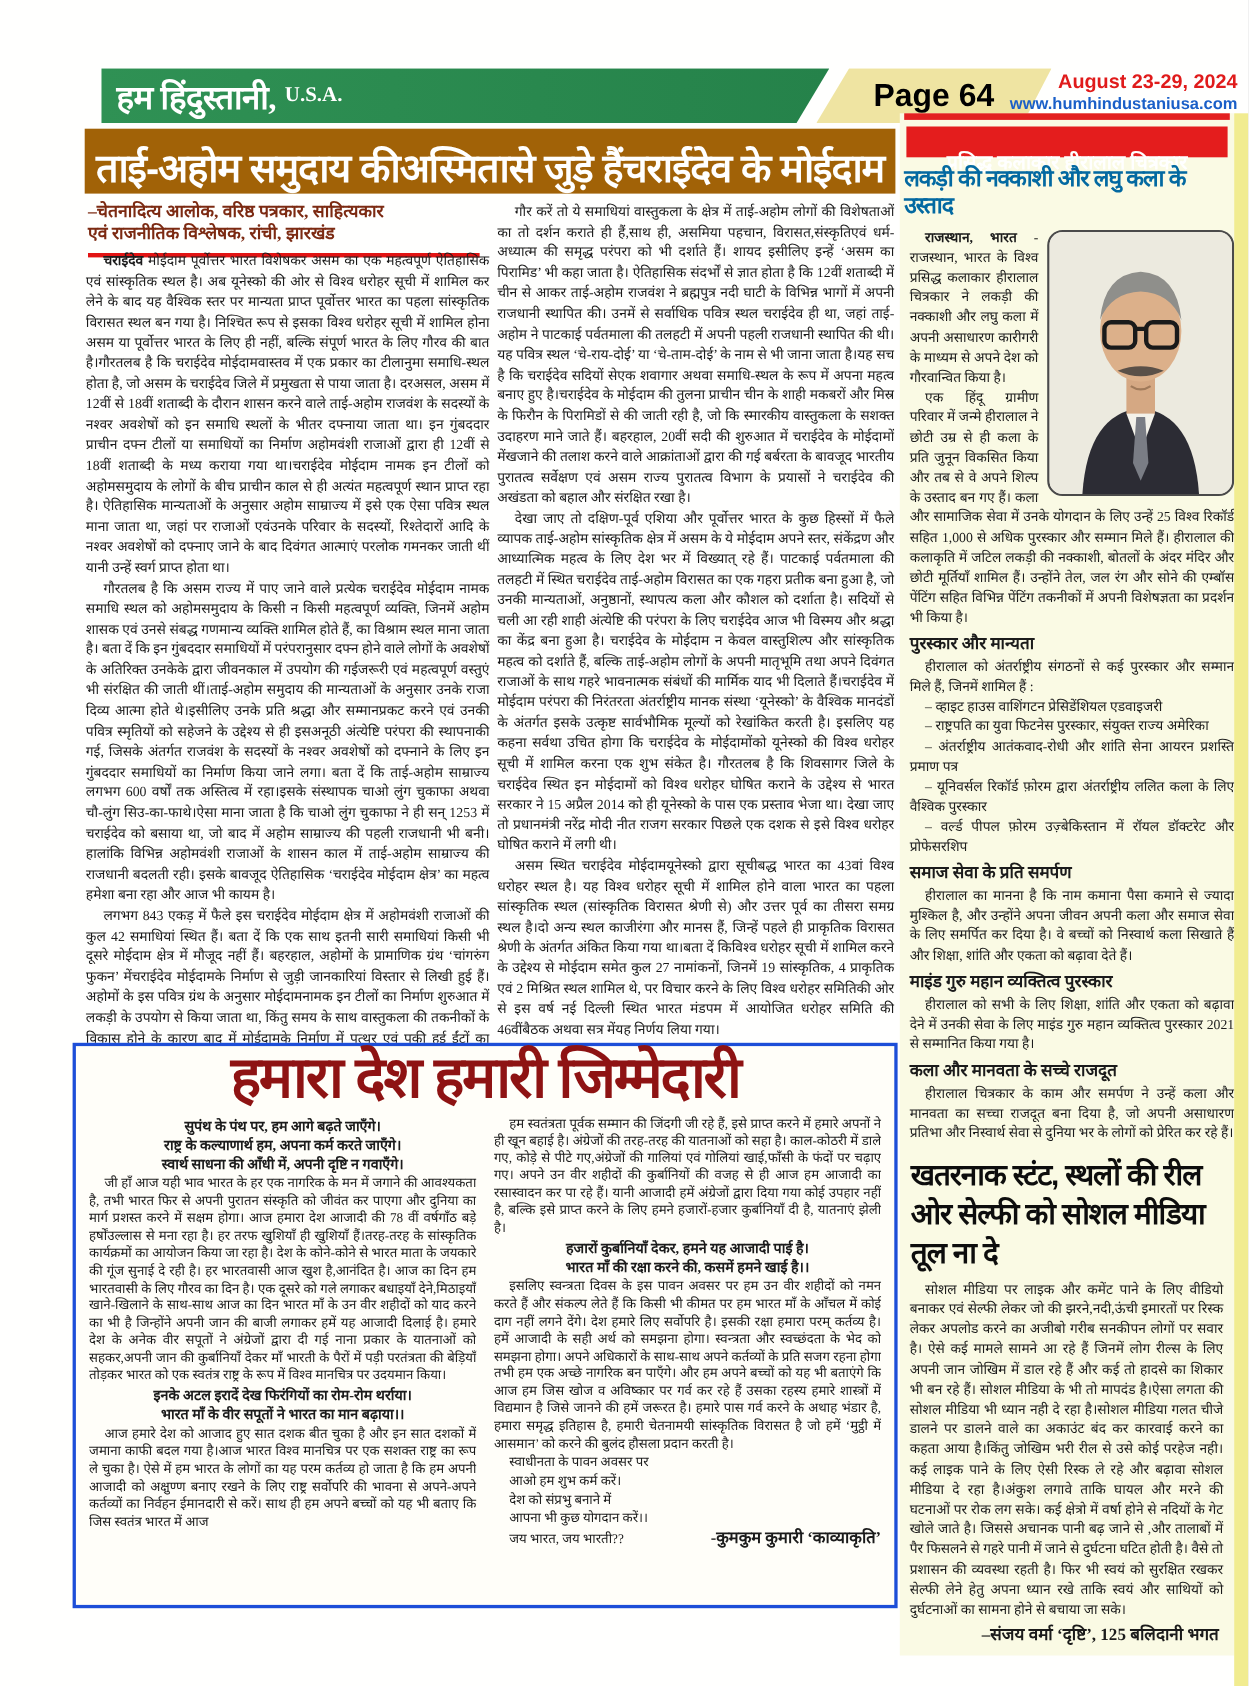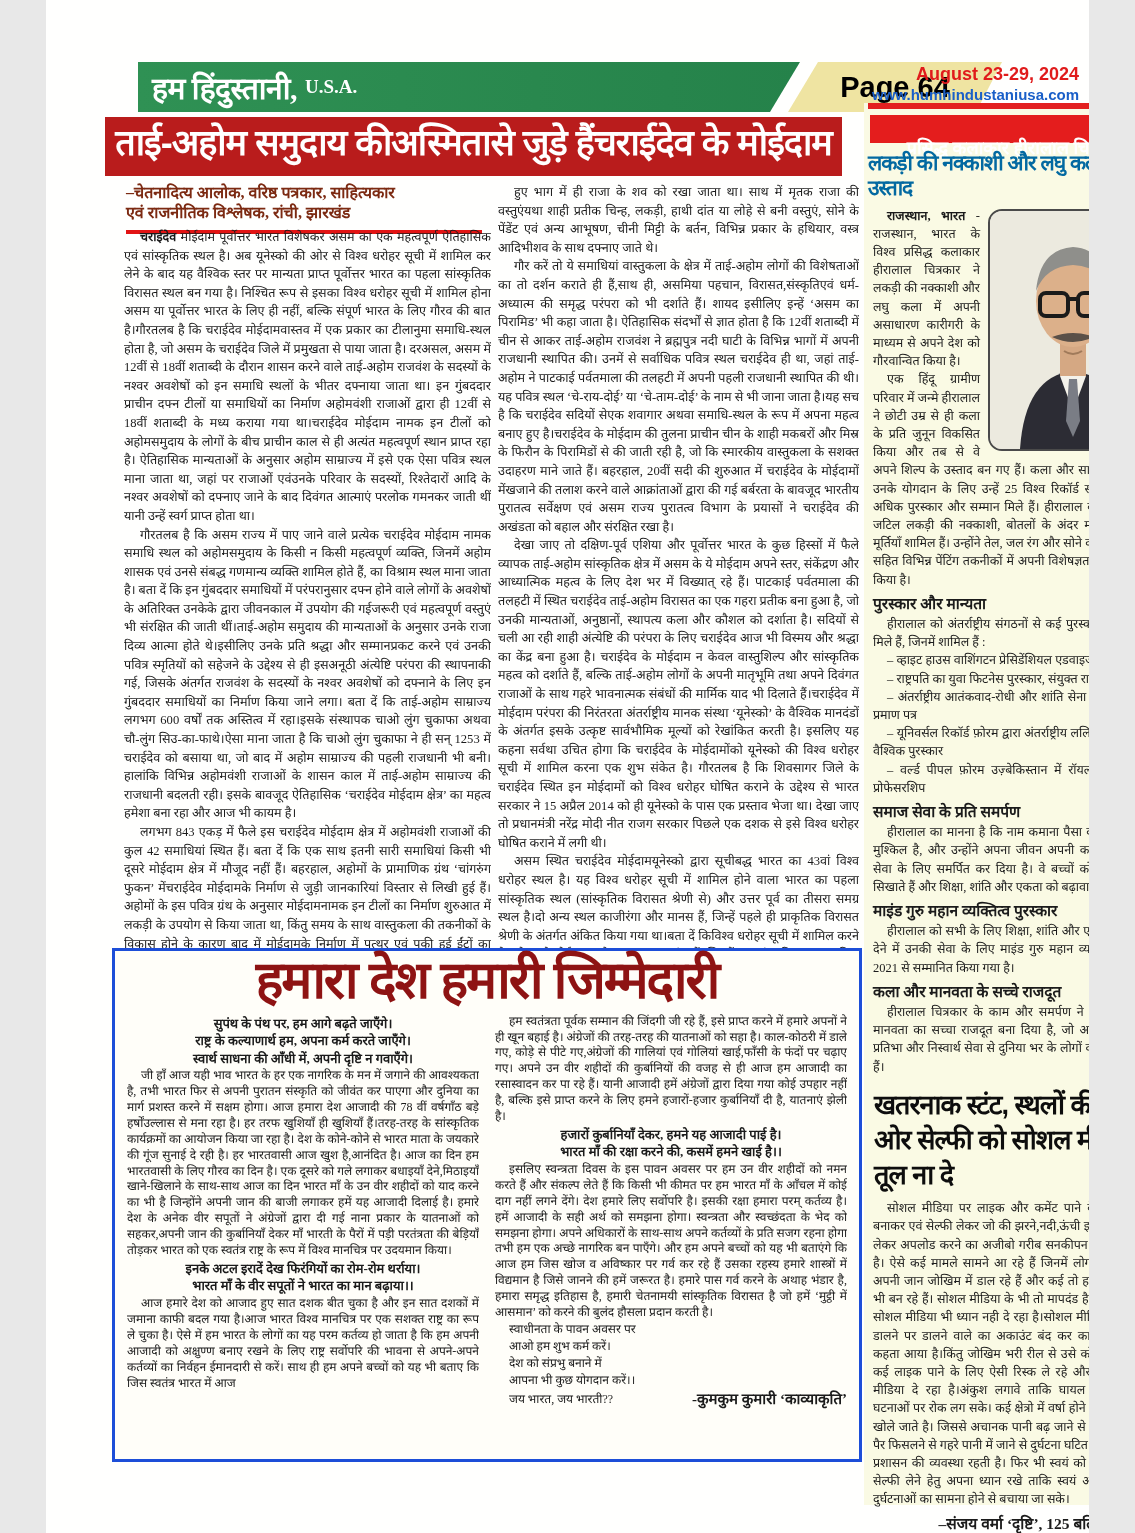--- a/index.html
+++ b/index.html
@@ -1,37 +1,37 @@
 <!DOCTYPE html>
 <html><head>
 <meta charset="utf-8">
 <style>
   html,body{margin:0;padding:0;background:#e8e8e8;}
-  .page{position:relative;width:1043px;height:1533px;background:#fffffe;margin:0 auto;
+  .page{position:relative;width:1135px;height:1533px;background:#fffffe;margin:0 auto;
         font-family:"Liberation Serif","DejaVu Serif",serif;color:#1b1b1b;overflow:hidden;}
 
   
   .hdr-green{position:absolute;left:92px;top:62px;width:662px;height:50px;
     background:linear-gradient(90deg,#2f9154,#25824a);
     clip-path:polygon(0 0,100% 0,calc(100% - 30px) 100%,0 100%);
     display:flex;align-items:center;padding-left:14px;box-sizing:border-box;}
   .mh-main{color:#fff;font-weight:bold;font-size:30px;letter-spacing:-0.5px;}
   .mh-usa{color:#fff;font-weight:bold;font-size:19px;margin-left:8px;}
   .hdr-khaki{position:absolute;left:742px;top:62px;width:214px;height:50px;background:#efe4a2;
     clip-path:polygon(30px 0,100% 0,calc(100% - 26px) 100%,0 100%);
     display:flex;align-items:center;justify-content:center;}
   .pageno{font-family:"Liberation Sans","DejaVu Sans",sans-serif;font-weight:bold;font-size:29px;color:#000;}
   .hdr-right{position:absolute;right:10px;top:64px;width:320px;text-align:right;
     font-family:"Liberation Sans","DejaVu Sans",sans-serif;}
   .hdr-date{color:#e01b1b;font-weight:bold;font-size:18px;}
   .hdr-site{color:#1a5fc8;font-weight:bold;font-size:15px;margin-top:1px;}
 
   
-  .m-banner{position:absolute;left:59px;top:117px;width:737px;height:59px;background:#b91c1c;
-    display:flex;align-items:flex-start;justify-content:center;overflow:hidden;}
+  .m-banner{position:absolute;left:77px;top:117px;width:737px;height:59px;background:#a16207;
+    display:flex;align-items:flex-end;justify-content:center;overflow:hidden;}
   .m-banner span{color:#ffffff;font-weight:800;font-size:36px;white-space:nowrap;letter-spacing:-1px;
     font-family:"Liberation Sans","DejaVu Sans",sans-serif;}
   .m-byline{position:absolute;left:80px;top:183px;width:362px;}
   .m-byline div.bl{font-weight:bold;font-size:16px;line-height:20px;color:#7c2a12;}
   .red-rule{margin-top:7px;height:4px;width:356px;background:#e21414;}
   .m-col{position:absolute;text-align:justify;font-size:12.6px;line-height:18.6px;overflow:hidden;}
   .m-col p{margin:0;text-indent:16px;}
   .m-col1{left:78px;top:228px;width:367px;height:740px;}
   .m-col2{left:452px;top:183px;width:361px;height:785px;}
 
@@ -48,21 +48,21 @@
   .last-row{display:flex;justify-content:space-between;align-items:flex-start;margin-top:2px;}
   .duty-sign{font-weight:bold;font-size:15px;white-space:nowrap;}
 
   
   .sidebar{position:absolute;left:818px;top:103px;width:304px;height:1402px;background:#fafae4;}
   .sb-topstrip{height:6px;margin:0 4px;background:#e32020;}
   .sb-kicker{margin:6px 6px 0;height:28px;background:#e41d1d;display:flex;align-items:center;justify-content:center;}
   .sb-kicker span{color:#fff;font-weight:bold;font-size:18px;white-space:nowrap;margin-top:36px;}
   .sb-headline{margin:8px 4px 4px;text-align:left;font-weight:800;font-size:21px;line-height:1.18;
     color:#0369a1;font-family:"Liberation Sans","DejaVu Sans",sans-serif;letter-spacing:-1px;}
-  .sb-body{padding:2px 10px 0 9px;font-size:12.5px;line-height:18.2px;text-align:justify;}
+  .sb-body{padding:2px 0 0 9px;font-size:12.5px;line-height:18.2px;text-align:justify;}
   .sb-body p{margin:0;}
   .sb-body p.ind{text-indent:14px;}
   .sb-photo{float:right;width:166px;height:238px;margin:2px 0 6px 8px;border:2px solid #4a4a4a;
     border-radius:14px;overflow:hidden;background:#edeade;}
   .sb-body h3{margin:6px 0 2px;font-size:15.5px;font-weight:bold;text-align:left;}
   .award{text-indent:14px;}
   .sb2{margin-top:12px;}
   .sb2-title{margin:4px 10px 6px;text-align:left;font-weight:800;font-size:27px;line-height:1.3;
     color:#0d0d0d;font-family:"Liberation Sans","DejaVu Sans",sans-serif;letter-spacing:-1px;}
   .sb2-body{padding:0 10px 0 9px;font-size:12.5px;line-height:18.2px;text-align:justify;text-indent:14px;margin:0;}
@@ -94,21 +94,20 @@
     <div class="bl">–चेतनादित्य आलोक, वरिष्ठ पत्रकार, साहित्यकार</div>
     <div class="bl">एवं राजनीतिक विश्लेषक, रांची, झारखंड</div>
     <div class="red-rule"></div>
   </div>
   <div class="m-col m-col1">
     <p><b>चराईदेव</b> <span>मोईदाम पूर्वोत्तर भारत विशेषकर असम का एक महत्वपूर्ण ऐतिहासिक एवं सांस्कृतिक स्थल है। अब यूनेस्को की ओर से विश्व धरोहर सूची में शामिल कर लेने के बाद यह वैश्विक स्तर पर मान्यता प्राप्त पूर्वोत्तर भारत का पहला सांस्कृतिक विरासत स्थल बन गया है। निश्चित रूप से इसका विश्व धरोहर सूची में शामिल होना असम या पूर्वोत्तर भारत के लिए ही नहीं, बल्कि संपूर्ण भारत के लिए गौरव की बात है।गौरतलब है कि चराईदेव मोईदामवास्तव में एक प्रकार का टीलानुमा समाधि-स्थल होता है, जो असम के चराईदेव जिले में प्रमुखता से पाया जाता है। दरअसल, असम में 12वीं से 18वीं शताब्दी के दौरान शासन करने वाले ताई-अहोम राजवंश के सदस्यों के नश्वर अवशेषों को इन समाधि स्थलों के भीतर दफ्नाया जाता था। इन गुंबददार प्राचीन दफ्न टीलों या समाधियों का निर्माण अहोमवंशी राजाओं द्वारा ही 12वीं से 18वीं शताब्दी के मध्य कराया गया था।चराईदेव मोईदाम नामक इन टीलों को अहोमसमुदाय के लोगों के बीच प्राचीन काल से ही अत्यंत महत्वपूर्ण स्थान प्राप्त रहा है। ऐतिहासिक मान्यताओं के अनुसार अहोम साम्राज्य में इसे एक ऐसा पवित्र स्थल माना जाता था, जहां पर राजाओं एवंउनके परिवार के सदस्यों, रिश्तेदारों आदि के नश्वर अवशेषों को दफ्नाए जाने के बाद दिवंगत आत्माएं परलोक गमनकर जाती थीं यानी उन्हें स्वर्ग प्राप्त होता था।</span></p>
     <p>गौरतलब है कि असम राज्य में पाए जाने वाले प्रत्येक चराईदेव मोईदाम नामक समाधि स्थल को अहोमसमुदाय के किसी न किसी महत्वपूर्ण व्यक्ति, जिनमें अहोम शासक एवं उनसे संबद्ध गणमान्य व्यक्ति शामिल होते हैं, का विश्राम स्थल माना जाता है। बता दें कि इन गुंबददार समाधियों में परंपरानुसार दफ्न होने वाले लोगों के अवशेषों के अतिरिक्त उनकेके द्वारा जीवनकाल में उपयोग की गईजरूरी एवं महत्वपूर्ण वस्तुएं भी संरक्षित की जाती थीं।ताई-अहोम समुदाय की मान्यताओं के अनुसार उनके राजा दिव्य आत्मा होते थे।इसीलिए उनके प्रति श्रद्धा और सम्मानप्रकट करने एवं उनकी पवित्र स्मृतियों को सहेजने के उद्देश्य से ही इसअनूठी अंत्येष्टि परंपरा की स्थापनाकी गई, जिसके अंतर्गत राजवंश के सदस्यों के नश्वर अवशेषों को दफ्नाने के लिए इन गुंबददार समाधियों का निर्माण किया जाने लगा। बता दें कि ताई-अहोम साम्राज्य लगभग 600 वर्षों तक अस्तित्व में रहा।इसके संस्थापक चाओ लुंग चुकाफा अथवा चौ-लुंग सिउ-का-फाथे।ऐसा माना जाता है कि चाओ लुंग चुकाफा ने ही सन् 1253 में चराईदेव को बसाया था, जो बाद में अहोम साम्राज्य की पहली राजधानी भी बनी। हालांकि विभिन्न अहोमवंशी राजाओं के शासन काल में ताई-अहोम साम्राज्य की राजधानी बदलती रही। इसके बावजूद ऐतिहासिक ‘चराईदेव मोईदाम क्षेत्र’ का महत्व हमेशा बना रहा और आज भी कायम है।</p>
     <p>लगभग 843 एकड़ में फैले इस चराईदेव मोईदाम क्षेत्र में अहोमवंशी राजाओं की कुल 42 समाधियां स्थित हैं। बता दें कि एक साथ इतनी सारी समाधियां किसी भी दूसरे मोईदाम क्षेत्र में मौजूद नहीं हैं। बहरहाल, अहोमों के प्रामाणिक ग्रंथ ‘चांगरुंग फुकन’ मेंचराईदेव मोईदामके निर्माण से जुड़ी जानकारियां विस्तार से लिखी हुई हैं। अहोमों के इस पवित्र ग्रंथ के अनुसार मोईदामनामक इन टीलों का निर्माण शुरुआत में लकड़ी के उपयोग से किया जाता था, किंतु समय के साथ वास्तुकला की तकनीकों के विकास होने के कारण बाद में मोईदामके निर्माण में पत्थर एवं पकी हुई ईंटों का उपयोग भी किया जाने लगा।गौरतलब है कि इन समाधियों का निर्माण बेहद सावधानीपूर्वक किया जाता था। शाही अंतिम संस्कार से जुड़ी तमाम रस्में और रीति रिवाज बहुत भव्यता और दिव्यता के साथ निभाए जाते थे, जो ताई-अहोम समुदाय की पदानुक्रमिक संरचना को दर्शाती थीं।चराईदेव मोईदाम क्षेत्र में हुए खनन से यह पता चला है कि इन समाधि-टीलों के भीतर एक गुंबददार कक्ष भी होता है, जिसके बीच में एक उभरा हुआ भाग होता है।इस उभरे</p>
   </div>
   <div class="m-col m-col2">
-    <p>हुए भाग में ही राजा के शव को रखा जाता था। साथ में मृतक राजा की वस्तुएंयथा शाही प्रतीक चिन्ह, लकड़ी, हाथी दांत या लोहे से बनी वस्तुएं, सोने के पेंडेंट एवं अन्य आभूषण, चीनी मिट्टी के बर्तन, विभिन्न प्रकार के हथियार, वस्त्र आदिभीशव के साथ दफ्नाए जाते थे।</p>
     <p>गौर करें तो ये समाधियां वास्तुकला के क्षेत्र में ताई-अहोम लोगों की विशेषताओं का तो दर्शन कराते ही हैं,साथ ही, असमिया पहचान, विरासत,संस्कृतिएवं धर्म-अध्यात्म की समृद्ध परंपरा को भी दर्शाते हैं। शायद इसीलिए इन्हें ‘असम का पिरामिड’ भी कहा जाता है। ऐतिहासिक संदर्भों से ज्ञात होता है कि 12वीं शताब्दी में चीन से आकर ताई-अहोम राजवंश ने ब्रह्मपुत्र नदी घाटी के विभिन्न भागों में अपनी राजधानी स्थापित की। उनमें से सर्वाधिक पवित्र स्थल चराईदेव ही था, जहां ताई-अहोम ने पाटकाई पर्वतमाला की तलहटी में अपनी पहली राजधानी स्थापित की थी। यह पवित्र स्थल ‘चे-राय-दोई’ या ‘चे-ताम-दोई’ के नाम से भी जाना जाता है।यह सच है कि चराईदेव सदियों सेएक शवागार अथवा समाधि-स्थल के रूप में अपना महत्व बनाए हुए है।चराईदेव के मोईदाम की तुलना प्राचीन चीन के शाही मकबरों और मिस्र के फिरौन के पिरामिडों से की जाती रही है, जो कि स्मारकीय वास्तुकला के सशक्त उदाहरण माने जाते हैं। बहरहाल, 20वीं सदी की शुरुआत में चराईदेव के मोईदामों मेंखजाने की तलाश करने वाले आक्रांताओं द्वारा की गई बर्बरता के बावजूद भारतीय पुरातत्व सर्वेक्षण एवं असम राज्य पुरातत्व विभाग के प्रयासों ने चराईदेव की अखंडता को बहाल और संरक्षित रखा है।</p>
     <p>देखा जाए तो दक्षिण-पूर्व एशिया और पूर्वोत्तर भारत के कुछ हिस्सों में फैले व्यापक ताई-अहोम सांस्कृतिक क्षेत्र में असम के ये मोईदाम अपने स्तर, संकेंद्रण और आध्यात्मिक महत्व के लिए देश भर में विख्यात् रहे हैं। पाटकाई पर्वतमाला की तलहटी में स्थित चराईदेव ताई-अहोम विरासत का एक गहरा प्रतीक बना हुआ है, जो उनकी मान्यताओं, अनुष्ठानों, स्थापत्य कला और कौशल को दर्शाता है। सदियों से चली आ रही शाही अंत्येष्टि की परंपरा के लिए चराईदेव आज भी विस्मय और श्रद्धा का केंद्र बना हुआ है। चराईदेव के मोईदाम न केवल वास्तुशिल्प और सांस्कृतिक महत्व को दर्शाते हैं, बल्कि ताई-अहोम लोगों के अपनी मातृभूमि तथा अपने दिवंगत राजाओं के साथ गहरे भावनात्मक संबंधों की मार्मिक याद भी दिलाते हैं।चराईदेव में मोईदाम परंपरा की निरंतरता अंतर्राष्ट्रीय मानक संस्था ‘यूनेस्को’ के वैश्विक मानदंडों के अंतर्गत इसके उत्कृष्ट सार्वभौमिक मूल्यों को रेखांकित करती है। इसलिए यह कहना सर्वथा उचित होगा कि चराईदेव के मोईदामोंको यूनेस्को की विश्व धरोहर सूची में शामिल करना एक शुभ संकेत है। गौरतलब है कि शिवसागर जिले के चराईदेव स्थित इन मोईदामों को विश्व धरोहर घोषित कराने के उद्देश्य से भारत सरकार ने 15 अप्रैल 2014 को ही यूनेस्को के पास एक प्रस्ताव भेजा था। देखा जाए तो प्रधानमंत्री नरेंद्र मोदी नीत राजग सरकार पिछले एक दशक से इसे विश्व धरोहर घोषित कराने में लगी थी।</p>
     <p>असम स्थित चराईदेव मोईदामयूनेस्को द्वारा सूचीबद्ध भारत का 43वां विश्व धरोहर स्थल है। यह विश्व धरोहर सूची में शामिल होने वाला भारत का पहला सांस्कृतिक स्थल (सांस्कृतिक विरासत श्रेणी से) और उत्तर पूर्व का तीसरा समग्र स्थल है।दो अन्य स्थल काजीरंगा और मानस हैं, जिन्हें पहले ही प्राकृतिक विरासत श्रेणी के अंतर्गत अंकित किया गया था।बता दें किविश्व धरोहर सूची में शामिल करने के उद्देश्य से मोईदाम समेत कुल 27 नामांकनों, जिनमें 19 सांस्कृतिक, 4 प्राकृतिक एवं 2 मिश्रित स्थल शामिल थे, पर विचार करने के लिए विश्व धरोहर समितिकी ओर से इस वर्ष नई दिल्ली स्थित भारत मंडपम में आयोजित धरोहर समिति की 46वींबैठक अथवा सत्र मेंयह निर्णय लिया गया।</p>
 
   </div>
 
   <section class="duty">
     <h2 class="duty-title">हमारा देश हमारी जिम्मेदारी</h2>
     <div class="duty-cols">
       <div class="duty-col">

